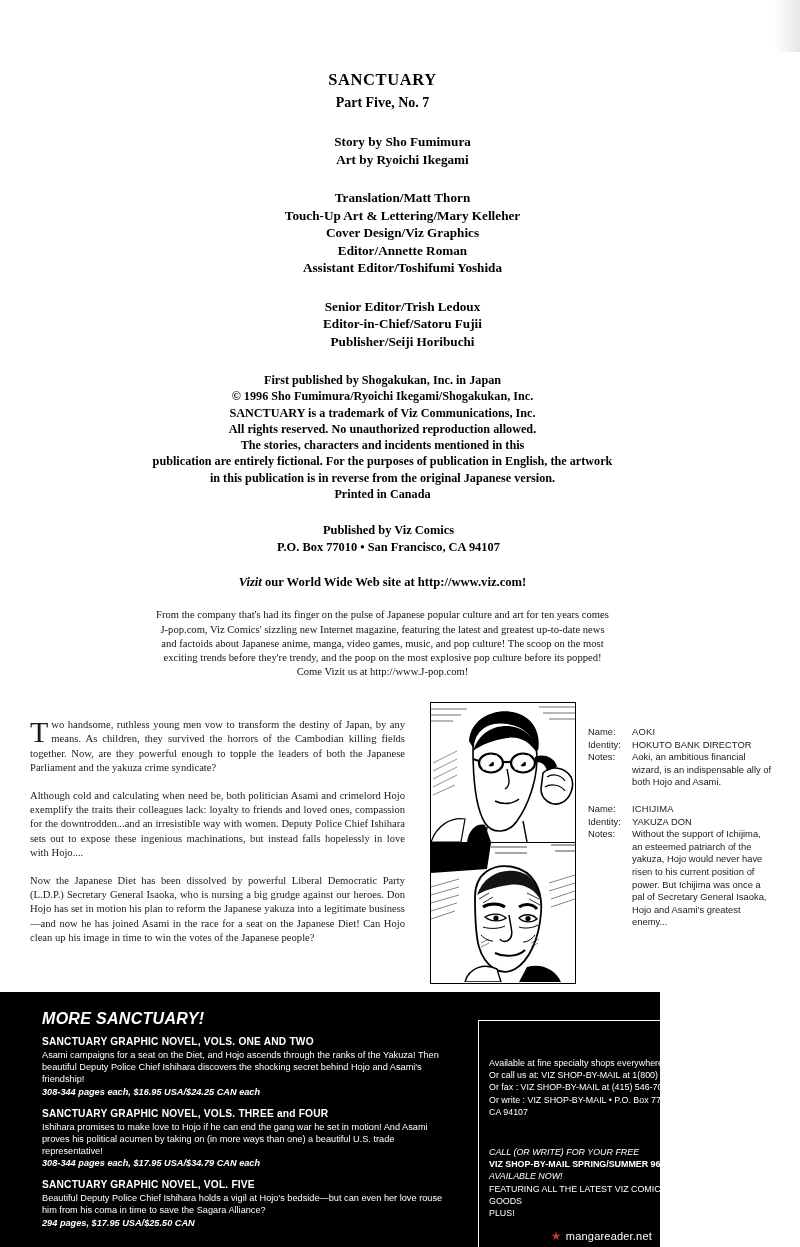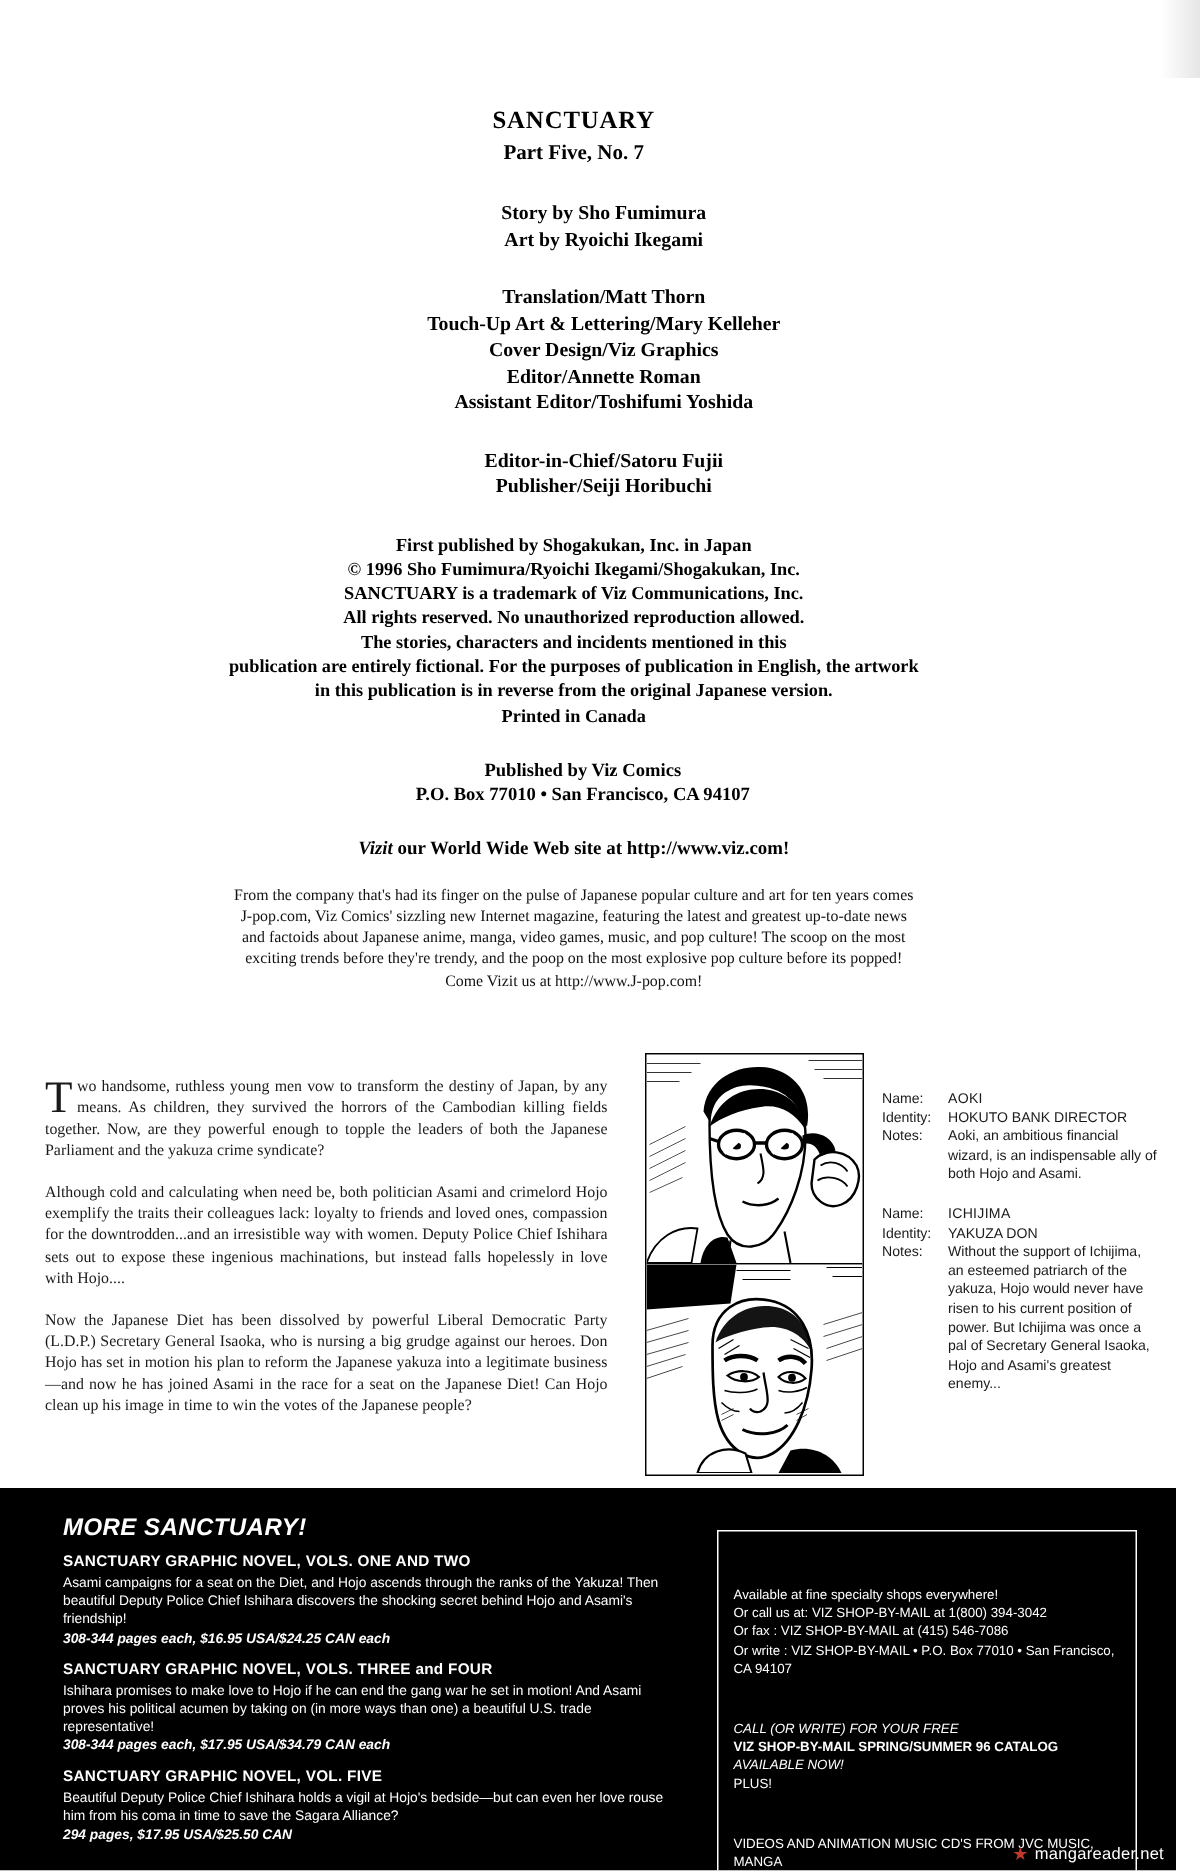--- a/index.html
+++ b/index.html
@@ -144,21 +144,21 @@
   .crow { display: flex; }
   .clab { width: 44px; flex: 0 0 44px; }
   .cval { flex: 1 1 auto; }
   .cname { font-weight: normal; letter-spacing: 0.2px; }
 
   
   .adblock {
     position: absolute;
     left: 0;
     bottom: 0;
-    width: 784px;
+    width: 660px;
     height: 255px;
     background: #000000;
     color: #ffffff;
   }
   .ad-title {
     position: absolute;
     left: 42px;
     top: 18px;
     font-family: "Liberation Sans", sans-serif;
     font-style: italic;
@@ -247,20 +247,21 @@
 
     <div class="grp">
       <div class="line">Translation/Matt Thorn</div>
       <div class="line">Touch-Up Art &amp; Lettering/Mary Kelleher</div>
       <div class="line">Cover Design/Viz Graphics</div>
       <div class="line">Editor/Annette Roman</div>
       <div class="line">Assistant Editor/Toshifumi Yoshida</div>
     </div>
 
     <div class="grp">
+      <div class="line">Senior Editor/Trish Ledoux</div>
       <div class="line">Editor-in-Chief/Satoru Fujii</div>
       <div class="line">Publisher/Seiji Horibuchi</div>
     </div>
 
     <div class="legal">
       <div class="line">First published by Shogakukan, Inc. in Japan</div>
       <div class="line">© 1996 Sho Fumimura/Ryoichi Ikegami/Shogakukan, Inc.</div>
       <div class="line">SANCTUARY is a trademark of Viz Communications, Inc.</div>
       <div class="line">All rights reserved. No unauthorized reproduction allowed.</div>
       <div class="line">The stories, characters and incidents mentioned in this</div>
@@ -480,20 +481,21 @@
         <div>Available at fine specialty shops everywhere!</div>
         <div>Or call us at: VIZ SHOP-BY-MAIL at 1(800) 394-3042</div>
         <div>Or fax : VIZ SHOP-BY-MAIL at (415) 546-7086</div>
         <div>Or write : VIZ SHOP-BY-MAIL • P.O. Box 77010 • San Francisco,</div>
         <div>CA  94107</div>
       </div>
       <div class="blk">
         <div style="font-style:italic;">CALL (OR WRITE) FOR YOUR FREE</div>
         <div style="font-weight:bold;">VIZ SHOP-BY-MAIL SPRING/SUMMER 96 CATALOG</div>
         <div style="font-style:italic;">AVAILABLE NOW!</div>
+        <div>FEATURING ALL THE LATEST VIZ COMICS AND VIZ VIDEO GOODS</div>
         <div>PLUS!</div>
       </div>
       <div class="blk">
         <div>VIDEOS AND ANIMATION MUSIC CD'S FROM JVC MUSIC, MANGA</div>
         <div>VIDEO, PIONEER ANIMATION, SONY MUSIC VIDEO, AND US</div>
         <div>MANGA CORPS!</div>
       </div>
     </div>
 
     <div class="watermark">

